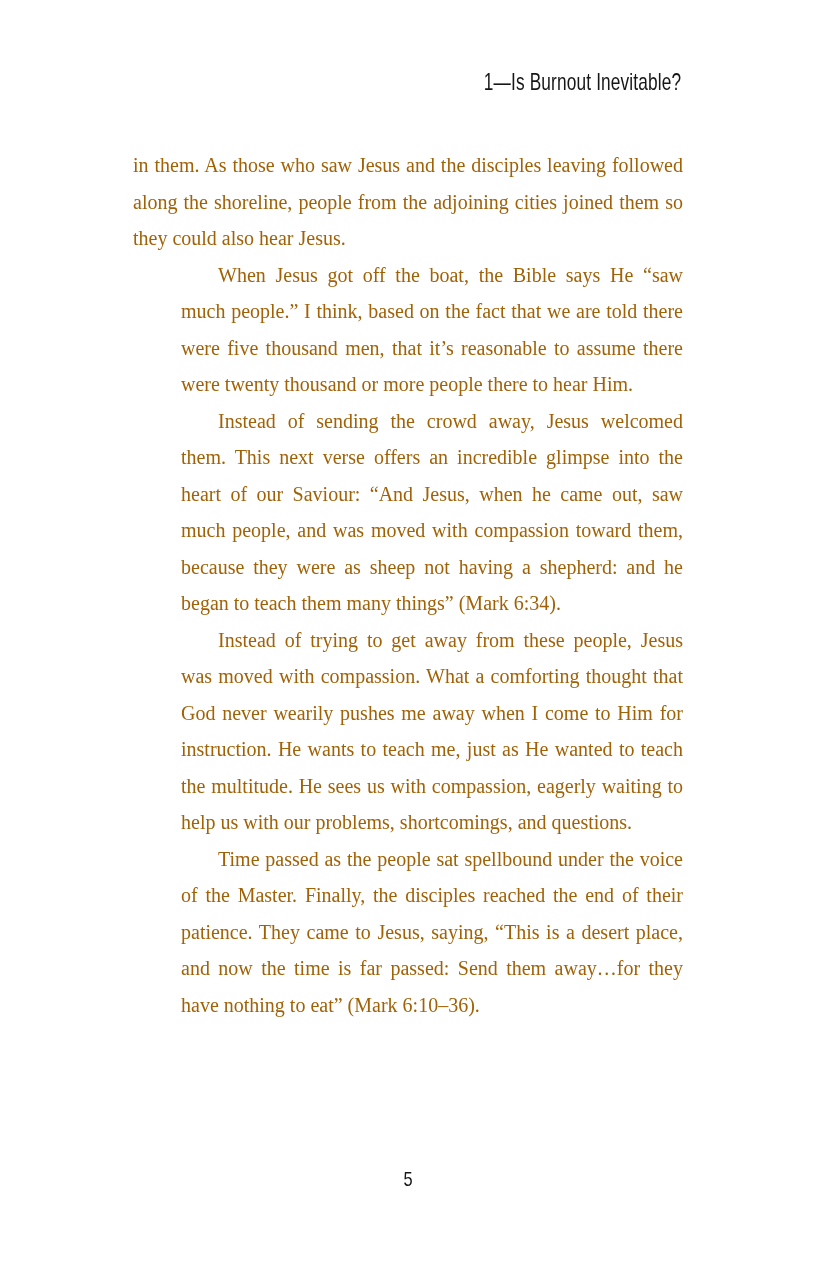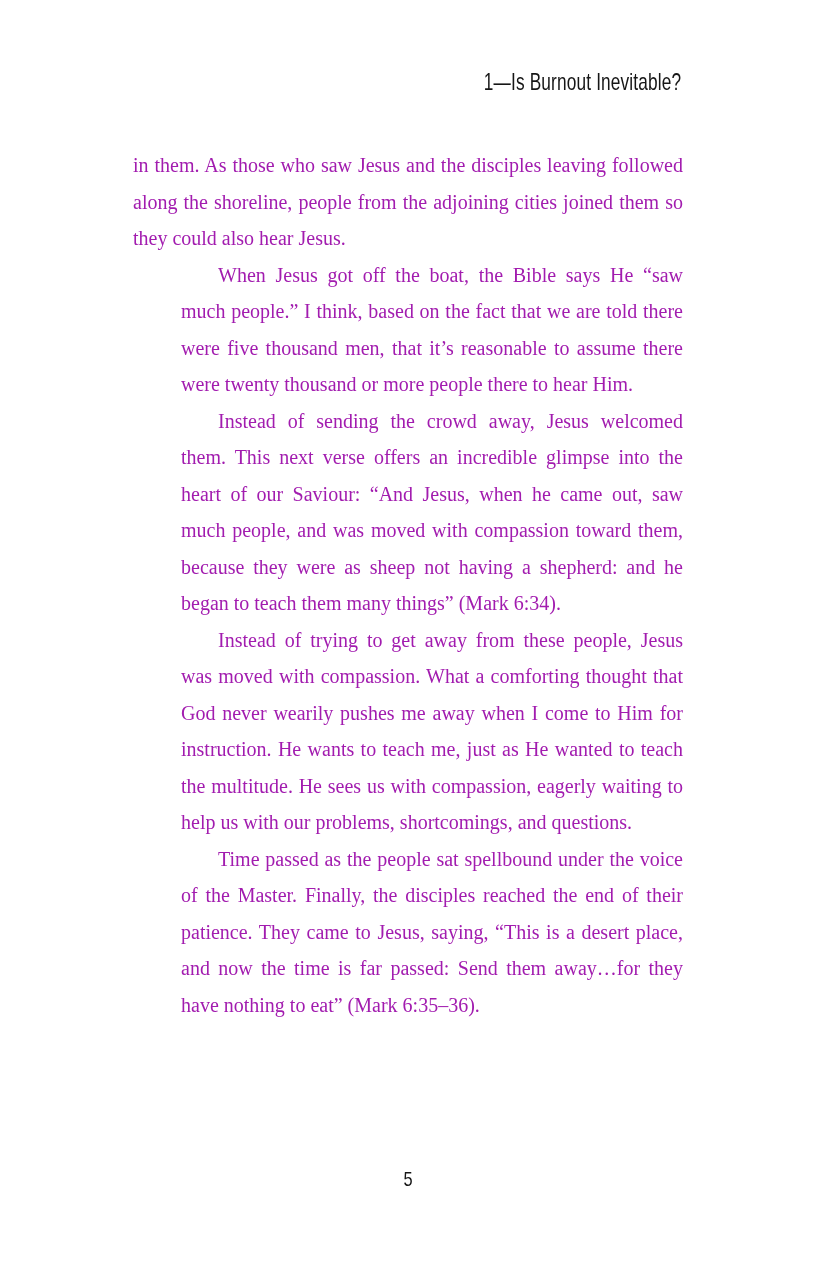--- a/index.html
+++ b/index.html
@@ -29,21 +29,21 @@
     transform-origin: 100% 50%;
   }
   .body-text {
     position: absolute;
     left: 133px;
     top: 147px;
     width: 550px;
     font-family: "Liberation Serif", serif;
     font-size: 20px;
     line-height: 36.5px;
-    color: #a21caf;
+    color: #a16207;
     text-align: justify;
   }
   .body-text p {
     margin: 0;
     padding: 0;
   }
   .body-text p.indent {
     text-indent: 37px;
     margin-left: 48px;
   }
@@ -66,18 +66,18 @@
 
 <div class="page">
 
   <div class="running-head">1—Is Burnout Inevitable?</div>
 
   <div class="body-text">
     <p class="para">in them. As those who saw Jesus and the disciples leaving followed along the shoreline, people from the adjoining cities joined them so they could also hear Jesus.</p>
     <p class="para indent">When Jesus got off the boat, the Bible says He “saw much people.” I think, based on the fact that we are told there were five thousand men, that it’s reasonable to assume there were twenty thousand or more people there to hear Him.</p>
     <p class="para indent">Instead of sending the crowd away, Jesus welcomed them. This next verse offers an incredible glimpse into the heart of our Saviour: “And Jesus, when he came out, saw much people, and was moved with compassion toward them, because they were as sheep not having a shepherd: and he began to teach them many things” (Mark 6:34).</p>
     <p class="para indent">Instead of trying to get away from these people, Jesus was moved with compassion. What a comforting thought that God never wearily pushes me away when I come to Him for instruction. He wants to teach me, just as He wanted to teach the multitude. He sees us with compassion, eagerly waiting to help us with our problems, shortcomings, and questions.</p>
-    <p class="para indent">Time passed as the people sat spellbound under the voice of the Master. Finally, the disciples reached the end of their patience. They came to Jesus, saying, “This is a desert place, and now the time is far passed: Send them away…for they have nothing to eat” (Mark 6:35–36).</p>
+    <p class="para indent">Time passed as the people sat spellbound under the voice of the Master. Finally, the disciples reached the end of their patience. They came to Jesus, saying, “This is a desert place, and now the time is far passed: Send them away…for they have nothing to eat” (Mark 6:10–36).</p>
   </div>
 
   <div class="folio">5</div>
 
 </div>
 
 </body></html>

